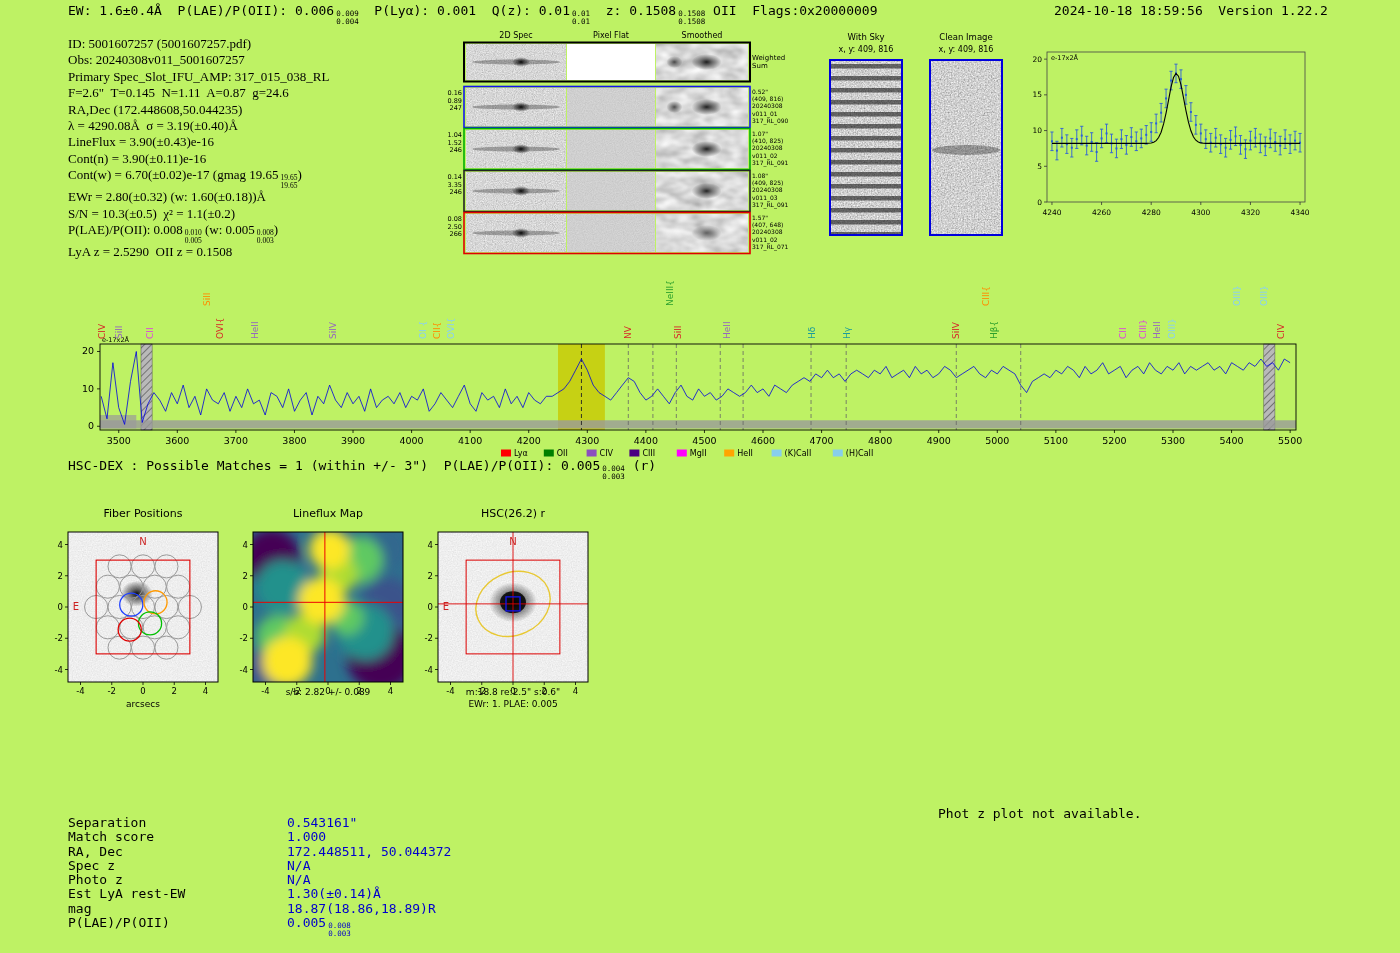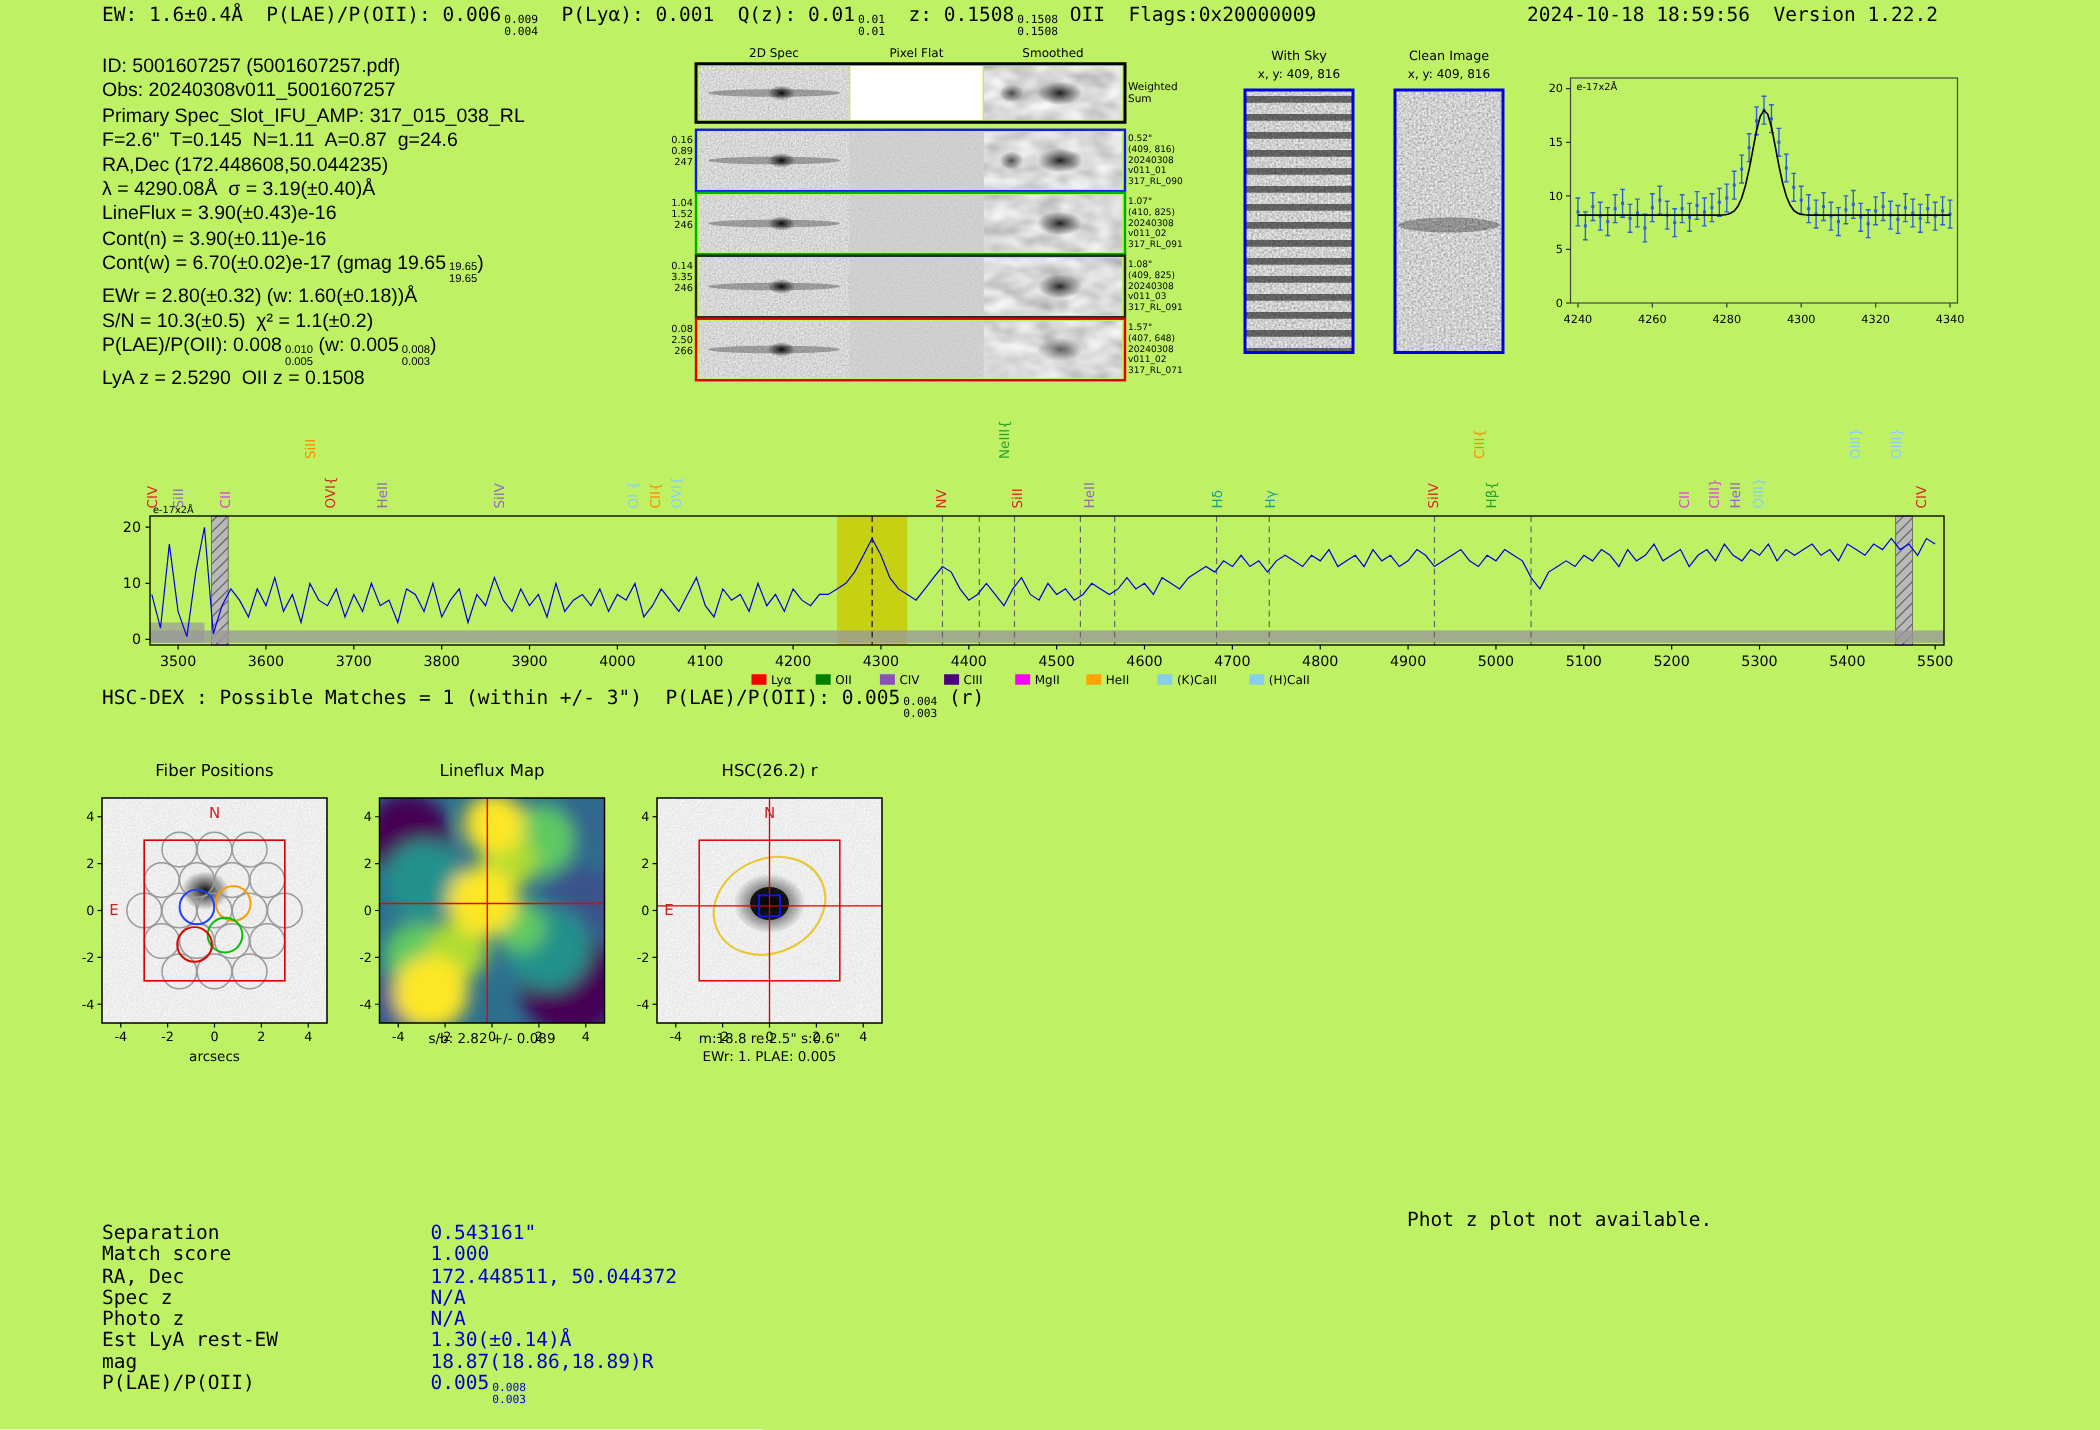--- a/index.html
+++ b/index.html
@@ -1,21 +1,21 @@
 <!DOCTYPE html>
 <html><head>
 <meta charset="utf-8">
 <style>
   *{margin:0;padding:0;box-sizing:border-box}
   html,body{background:#fff}
   body{width:1400px;height:953px;position:relative;font-family:"DejaVu Sans Mono",monospace;}
   .page{position:relative;width:1400px;height:953px;background:#bef264;overflow:hidden}
   .abs{position:absolute}
   .mono{font-family:"DejaVu Sans Mono",monospace;font-size:13px;color:#000;white-space:pre;}
-  .iline{font-family:Liberation Sans, sans-serif;font-size:13px;line-height:16.4px;white-space:pre;color:#000}
+  .iline{font-family:Liberation Serif, serif;font-size:13px;line-height:16.4px;white-space:pre;color:#000}
   .stack{display:inline-flex;flex-direction:column;font-size:7.5px;line-height:7.5px;vertical-align:-1px;margin-left:2px;}
   .stack span{display:block;text-align:right}
   .trow{position:relative;font-size:13px;line-height:14.3px;white-space:pre;color:#000}
   .trow .val{position:absolute;left:219px;top:0;color:#0000cc}
   svg text{font-family:"DejaVu Sans",sans-serif}
 </style>
 </head>
 <body>
 
 <div class="page">
@@ -84,21 +84,21 @@
         <rect y="0" width="8" height="4.5" fill="rgba(5,5,5,0.55)"></rect>
       </pattern>
       <pattern id="hatch" width="5" height="5" patternUnits="userSpaceOnUse" patternTransform="rotate(45)">
         <rect width="5" height="5" fill="#b9b9b9"></rect>
         <line x1="0" y1="0" x2="0" y2="5" stroke="#555" stroke-width="1.4"></line>
       </pattern>
     </defs>
   </svg>
 
   <div id="header-line" class="abs mono" style="left:68px;top:3px"><span>EW: 1.6±0.4Å  P(LAE)/P(OII): </span><span>0.006</span><span class="stack"><span>0.009</span><span>0.004</span></span><span>  P(Lyα): 0.001  Q(z): </span><span>0.01</span><span class="stack"><span>0.01</span><span>0.01</span></span><span>  z: </span><span>0.1508</span><span class="stack"><span>0.1508</span><span>0.1508</span></span><span> OII  Flags:0x20000009</span></div>
-  <div id="header-date" class="abs mono" style="left:1018px;top:3px">2024-10-18 18:59:56  Version 1.22.2</div>
+  <div id="header-date" class="abs mono" style="left:1054px;top:3px">2024-10-18 18:59:56  Version 1.22.2</div>
 
   <div id="info-block" class="abs" style="left:68px;top:36px">
       <div class="iline"><span>ID: 5001607257 (5001607257.pdf)</span></div>
       <div class="iline"><span>Obs: 20240308v011_5001607257</span></div>
       <div class="iline"><span>Primary Spec_Slot_IFU_AMP: 317_015_038_RL</span></div>
       <div class="iline"><span>F=2.6"  T=0.145  N=1.11  A=0.87  g=24.6</span></div>
       <div class="iline"><span>RA,Dec (172.448608,50.044235)</span></div>
       <div class="iline"><span>λ = 4290.08Å  σ = 3.19(±0.40)Å</span></div>
       <div class="iline"><span>LineFlux = 3.90(±0.43)e-16</span></div>
       <div class="iline"><span>Cont(n) = 3.90(±0.11)e-16</span></div>

